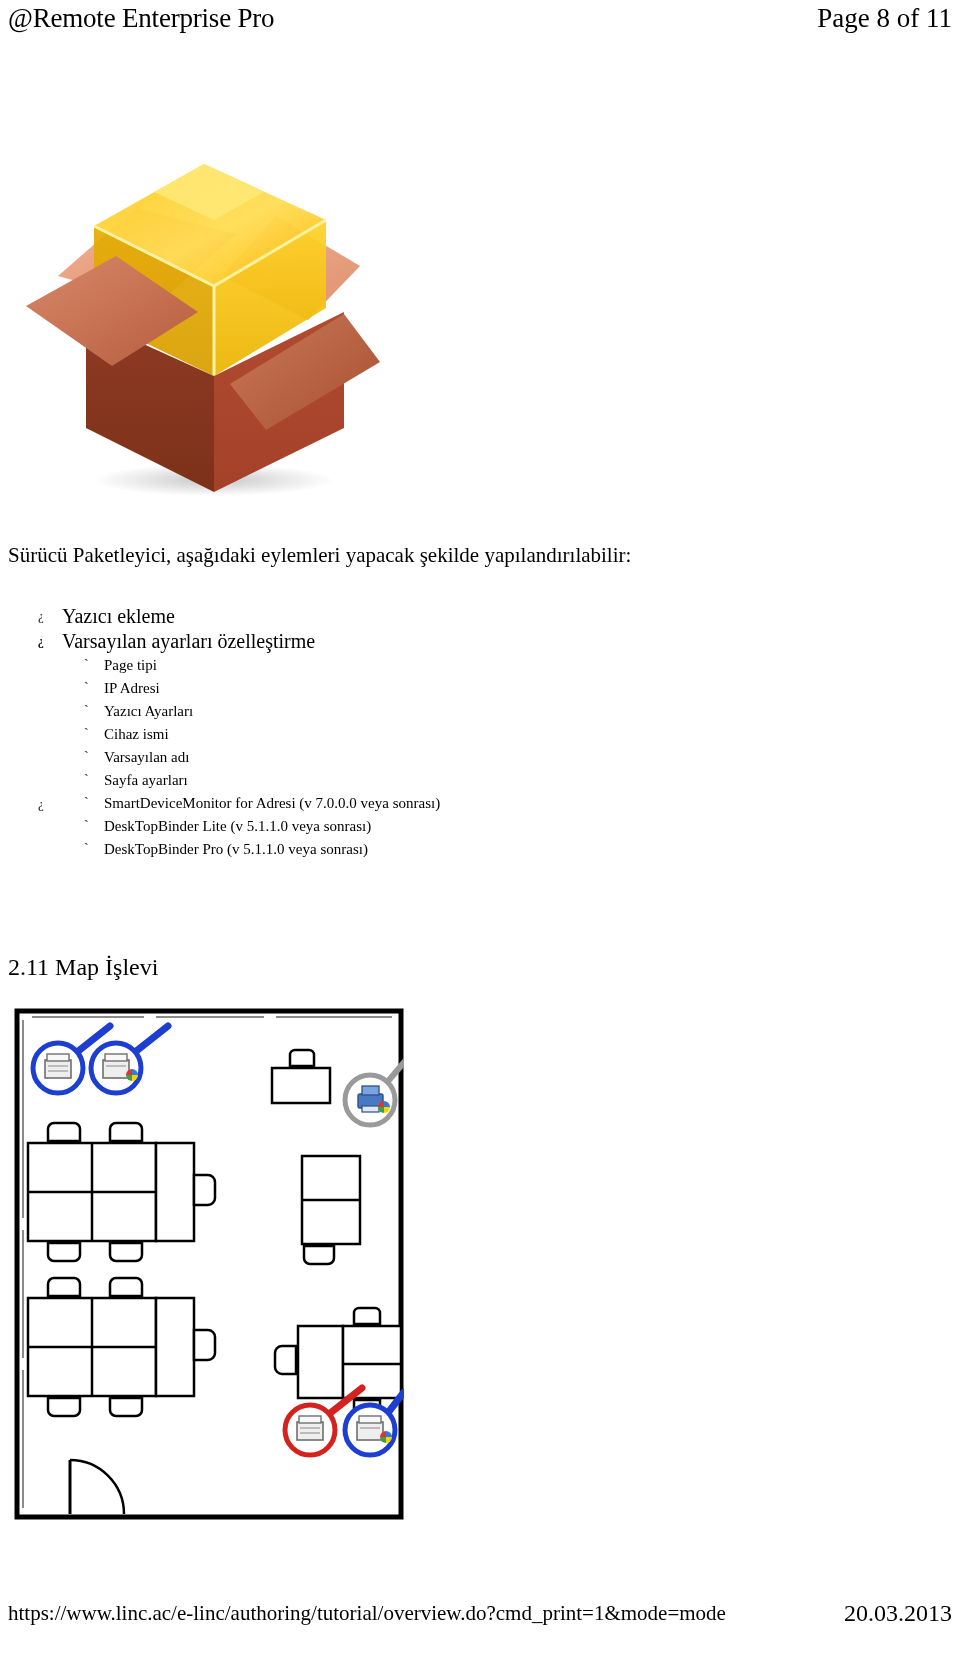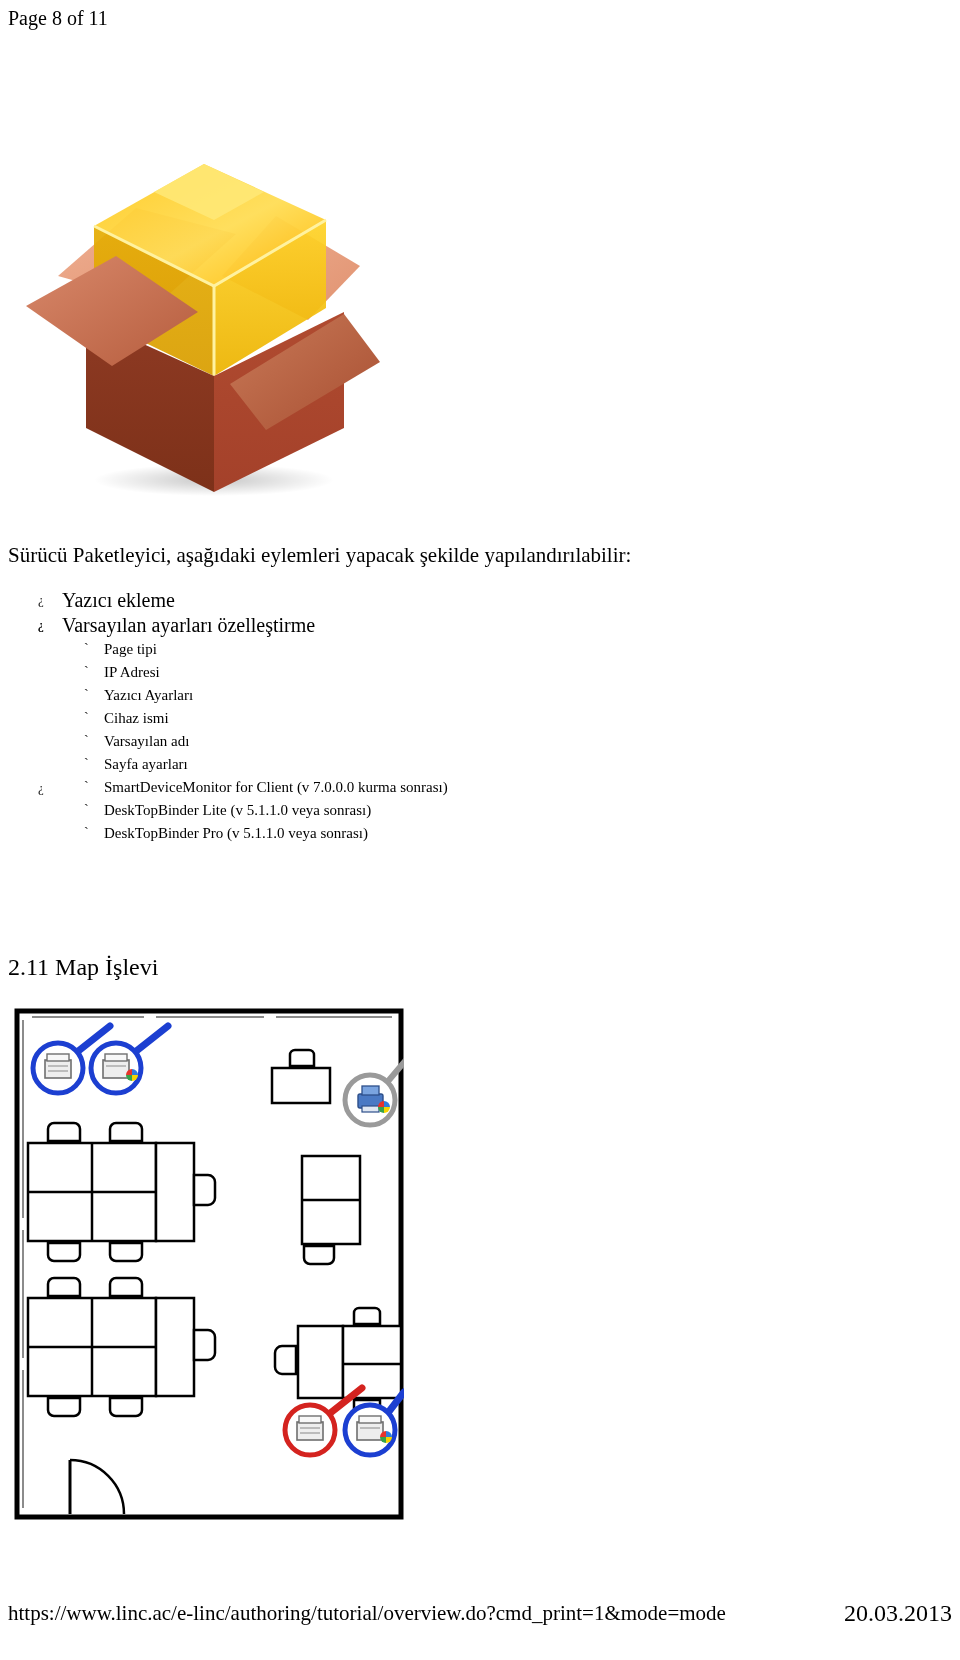--- a/index.html
+++ b/index.html
@@ -29,21 +29,21 @@
     padding: 2px 8px 0 8px;
     box-sizing: border-box;
   }
   .header-title {
     font-size: 27px;
     line-height: 32px;
     letter-spacing: -0.2px;
     white-space: nowrap;
   }
   .header-page {
-    font-size: 20px;
+    font-size: 27px;
     line-height: 32px;
     white-space: nowrap;
   }
 
   
   .package-figure {
     position: absolute;
     left: 8px;
     top: 108px;
     width: 400px;
@@ -54,21 +54,21 @@
   
   .content {
     position: absolute;
     left: 8px;
     top: 540px;
     width: 944px;
   }
   .intro-line {
     font-size: 21px;
     line-height: 30px;
-    margin: 0 0 18px 0;
+    margin: 0 0 34px 0;
     white-space: nowrap;
   }
 
   ul.lvl1 {
     list-style: none;
     margin: 0;
     padding: 0;
   }
   ul.lvl1 > li.bullet1 {
     position: relative;
@@ -148,20 +148,21 @@
   .footer-date {
     font-size: 24px;
     line-height: 26px;
     white-space: nowrap;
   }
 </style>
 </head>
 <body>
 
 <div class="page-header">
+  <div class="header-title">@Remote Enterprise Pro</div>
   <div class="header-page">Page 8 of 11</div>
 </div>
 
 <div class="package-figure">
   <svg width="400" height="400" viewBox="0 0 400 400" xmlns="http://www.w3.org/2000/svg">
     <defs>
       <linearGradient id="gFlapPale" x1="0" y1="0" x2="1" y2="1">
         <stop offset="0%" stop-color="#f0b093"></stop>
         <stop offset="100%" stop-color="#e09270"></stop>
       </linearGradient>
@@ -263,21 +264,21 @@
           <span>Sayfa ayarları</span>
         </li>
       </ul>
     </li>
 
     <li class="bullet1">
       <span class="marker1">¿</span>
       <ul class="lvl2">
         <li class="bullet2">
           <span class="marker2">`</span>
-          <span>SmartDeviceMonitor for Client (v 7.0.0.0 kurma sonrası)</span>
+          <span>SmartDeviceMonitor for Adresi (v 7.0.0.0 veya sonrası)</span>
         </li>
         <li class="bullet2">
           <span class="marker2">`</span>
           <span>DeskTopBinder Lite (v 5.1.1.0 veya sonrası)</span>
         </li>
         <li class="bullet2">
           <span class="marker2">`</span>
           <span>DeskTopBinder Pro (v 5.1.1.0 veya sonrası)</span>
         </li>
       </ul>

